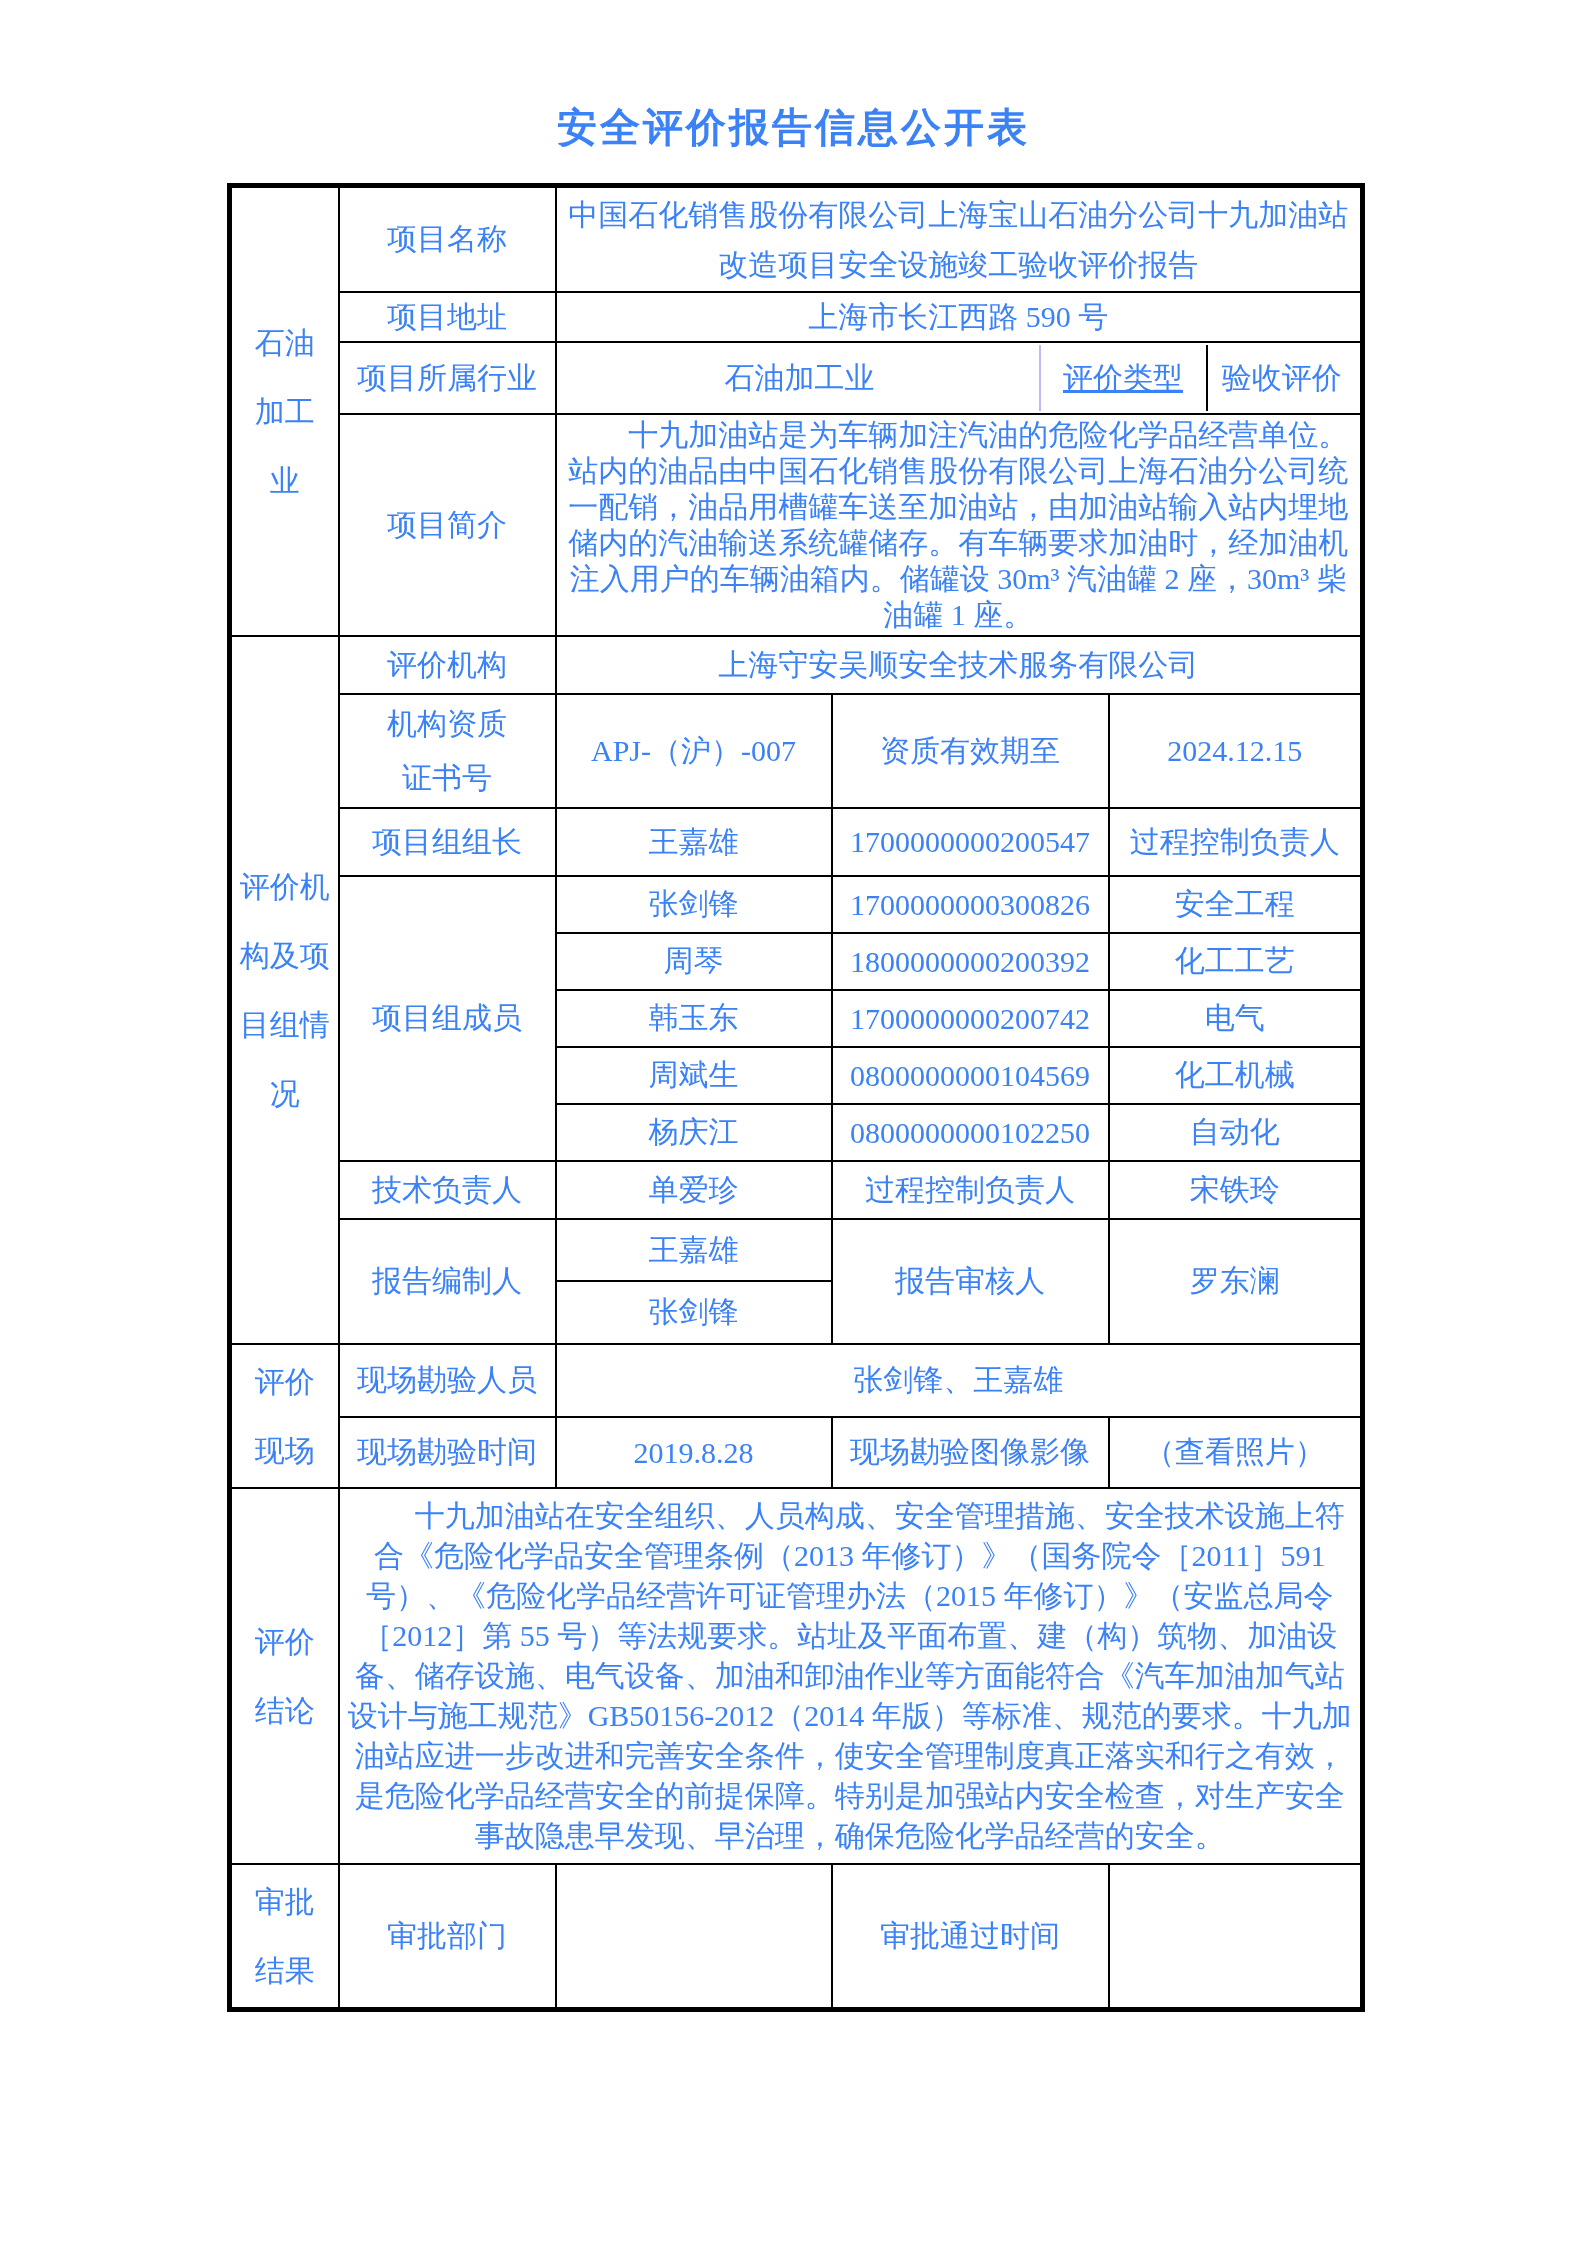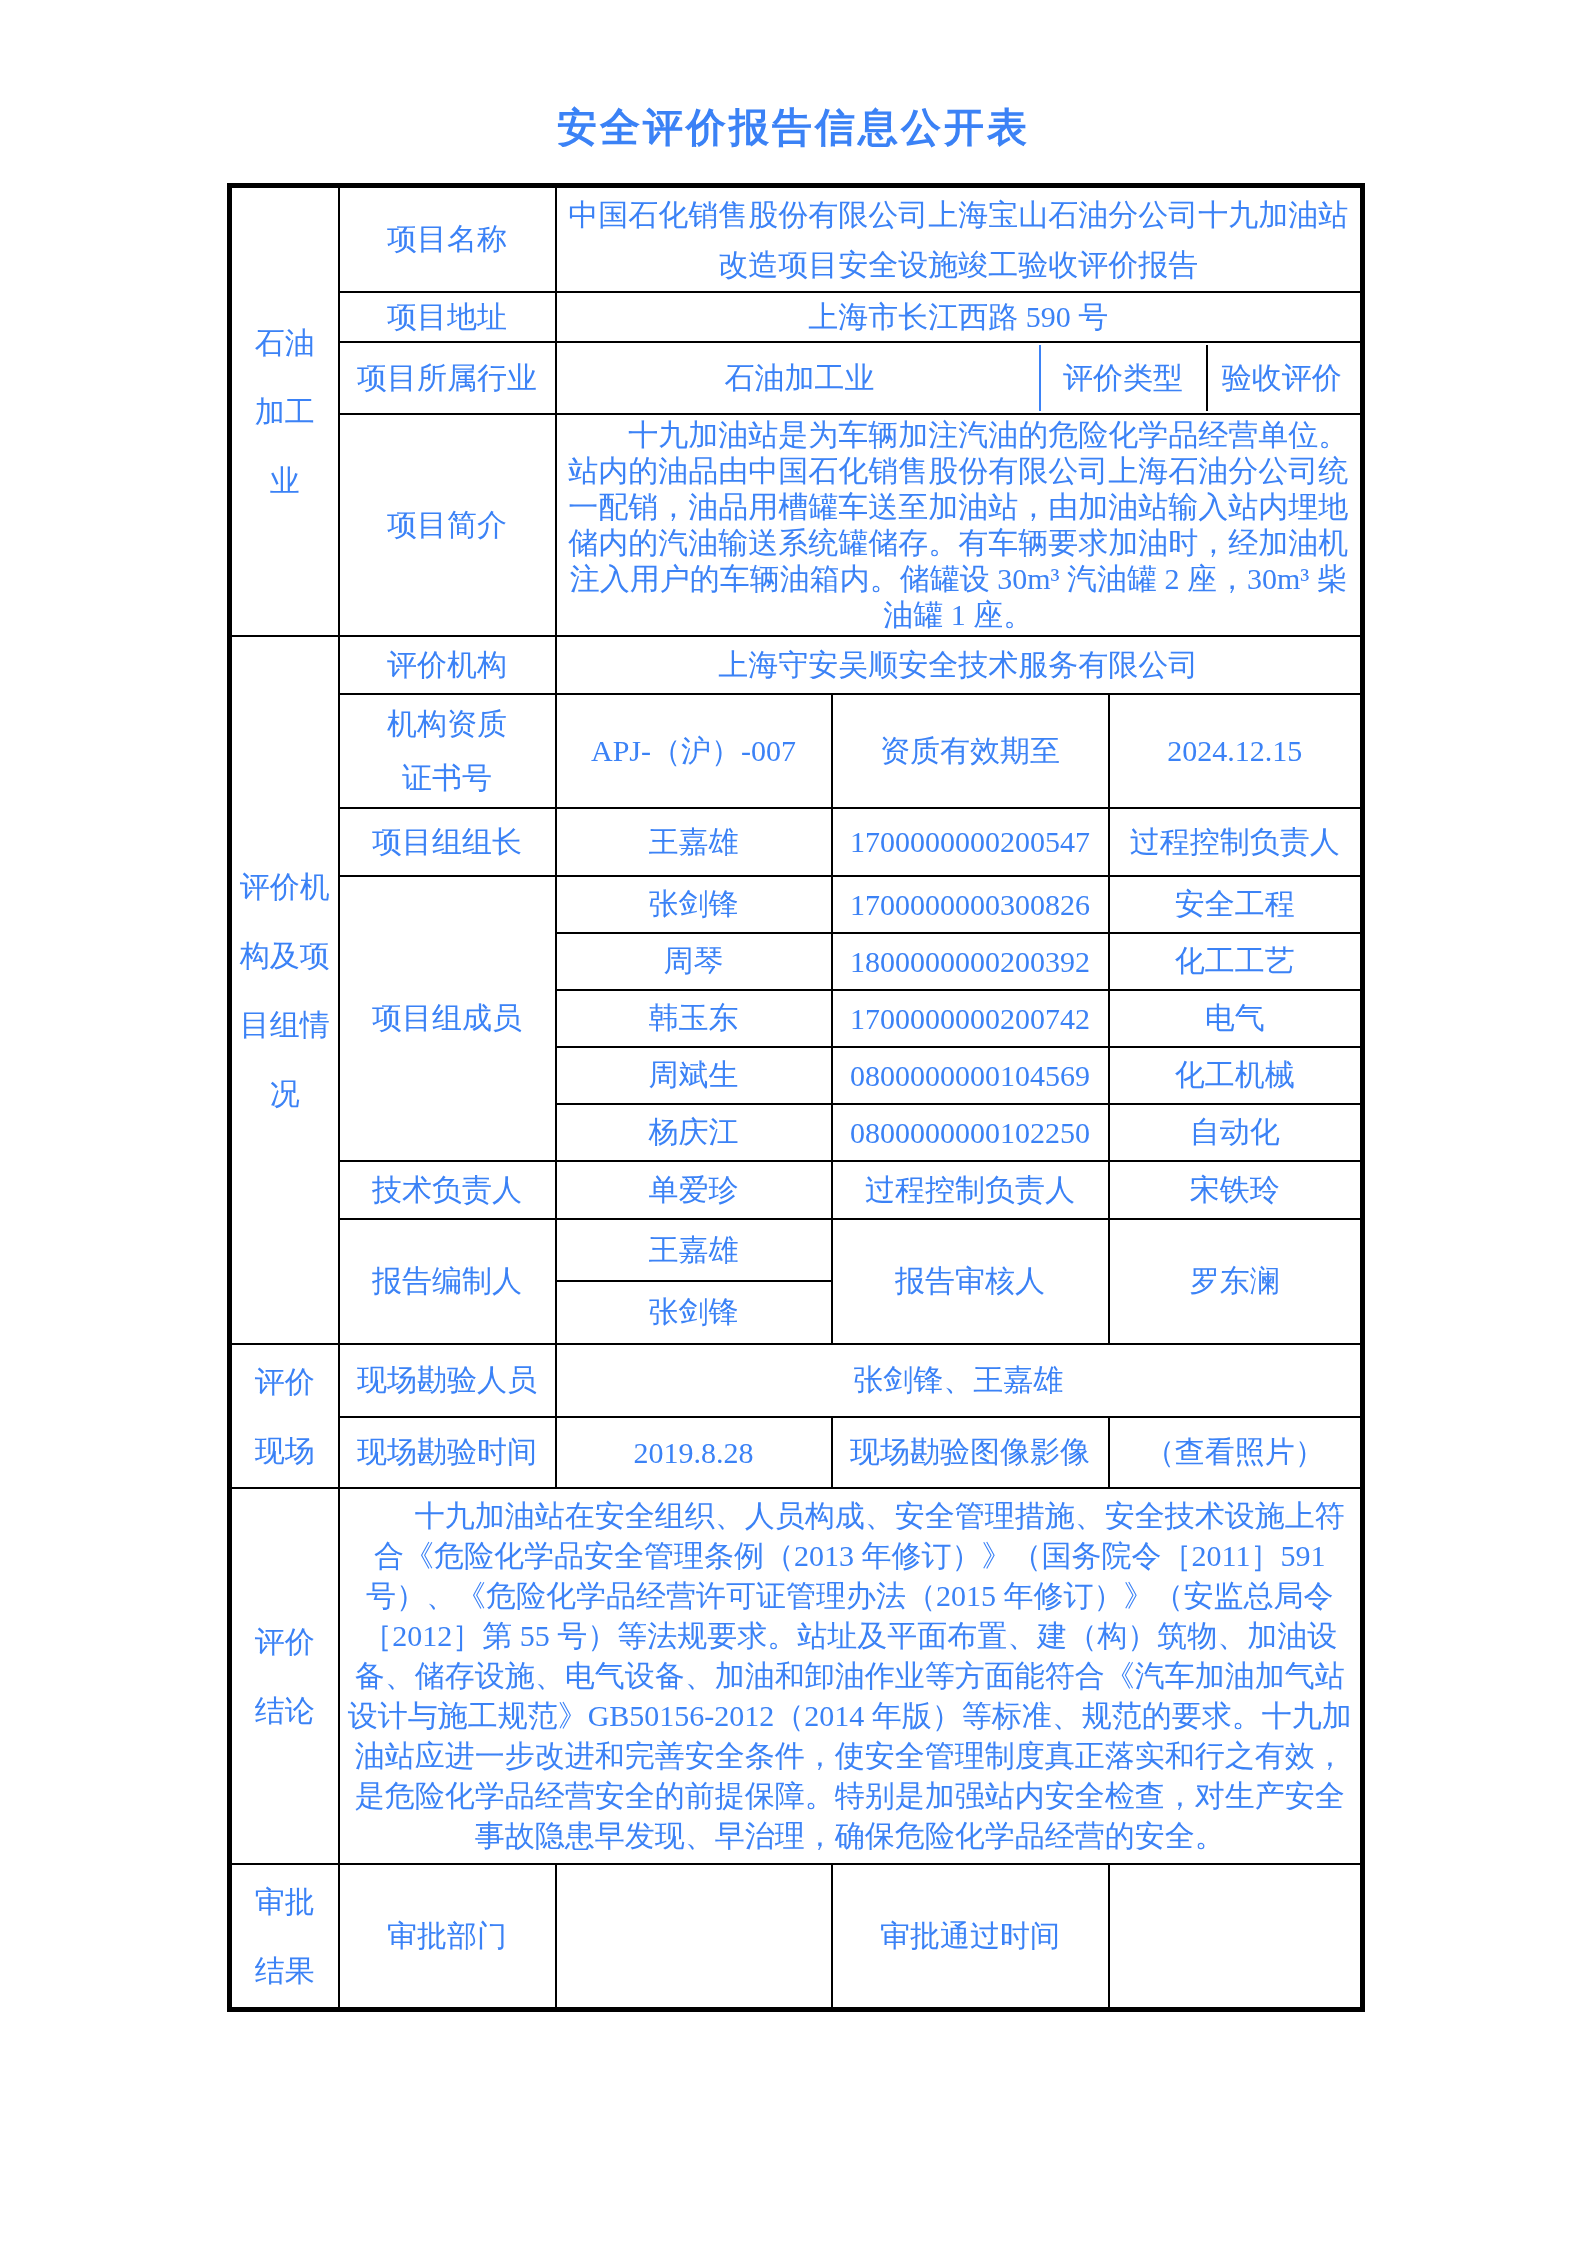--- a/index.html
+++ b/index.html
@@ -59,21 +59,21 @@
     text-indent:2em;
     font-size:31px;
     line-height:40px;
     padding:8px 12px;
     vertical-align:top;
   }
   
   .split3{display:flex;align-items:stretch;min-height:66px;height:100%;}
   .split3>div{display:flex;align-items:center;justify-content:center;}
   .split3 .s-a{width:478px;}
-  .split3 .s-b{width:165px;border-left:2px solid #3b82f6;}
+  .split3 .s-b{width:165px;border-left:2px solid #c4b5fd;text-decoration:underline;}
   .split3 .s-c{flex:1;border-left:2px solid #000;}
 </style>
 </head>
 <body>
 
 <div class="page">
 
   <h1 class="doc-title">安全评价报告信息公开表</h1>
 
   <table class="form">

